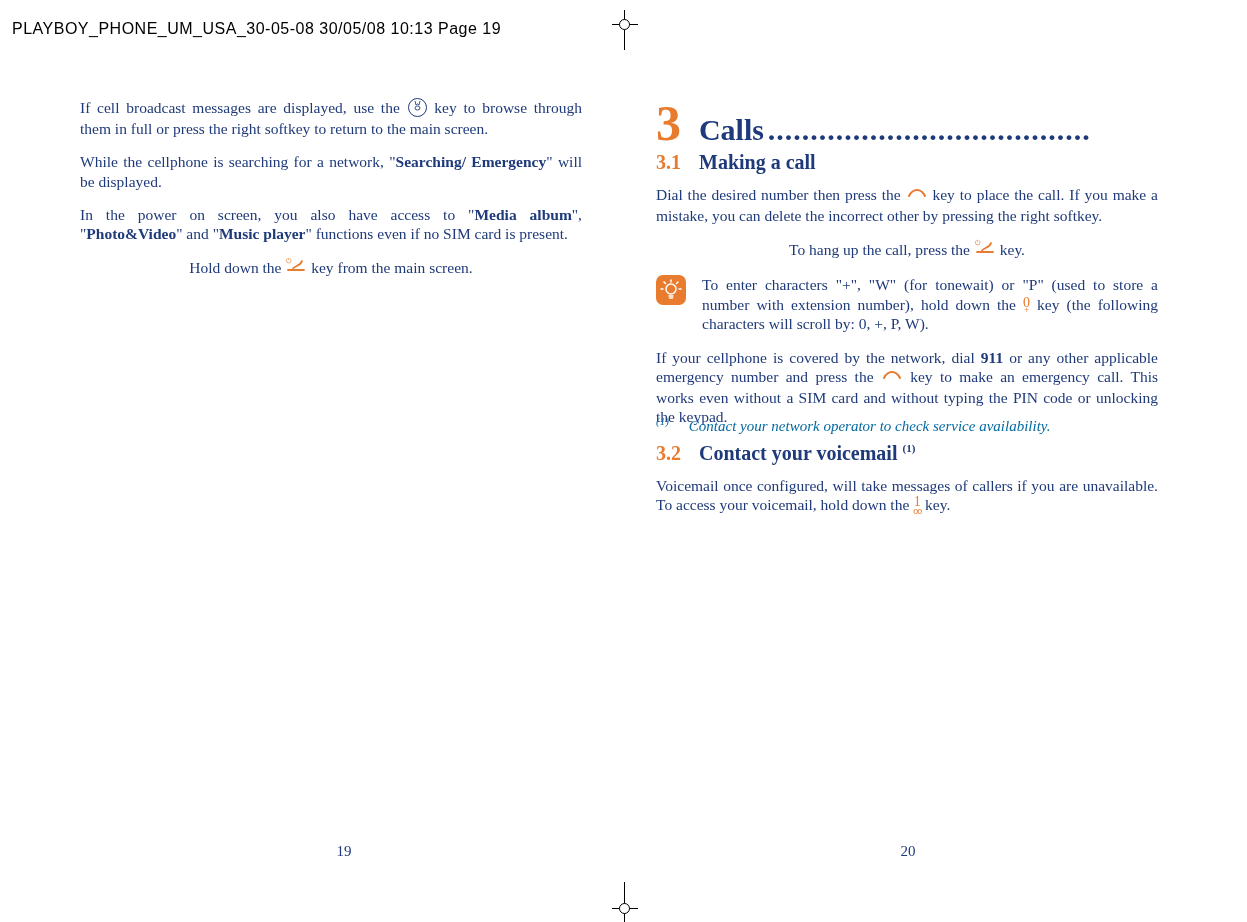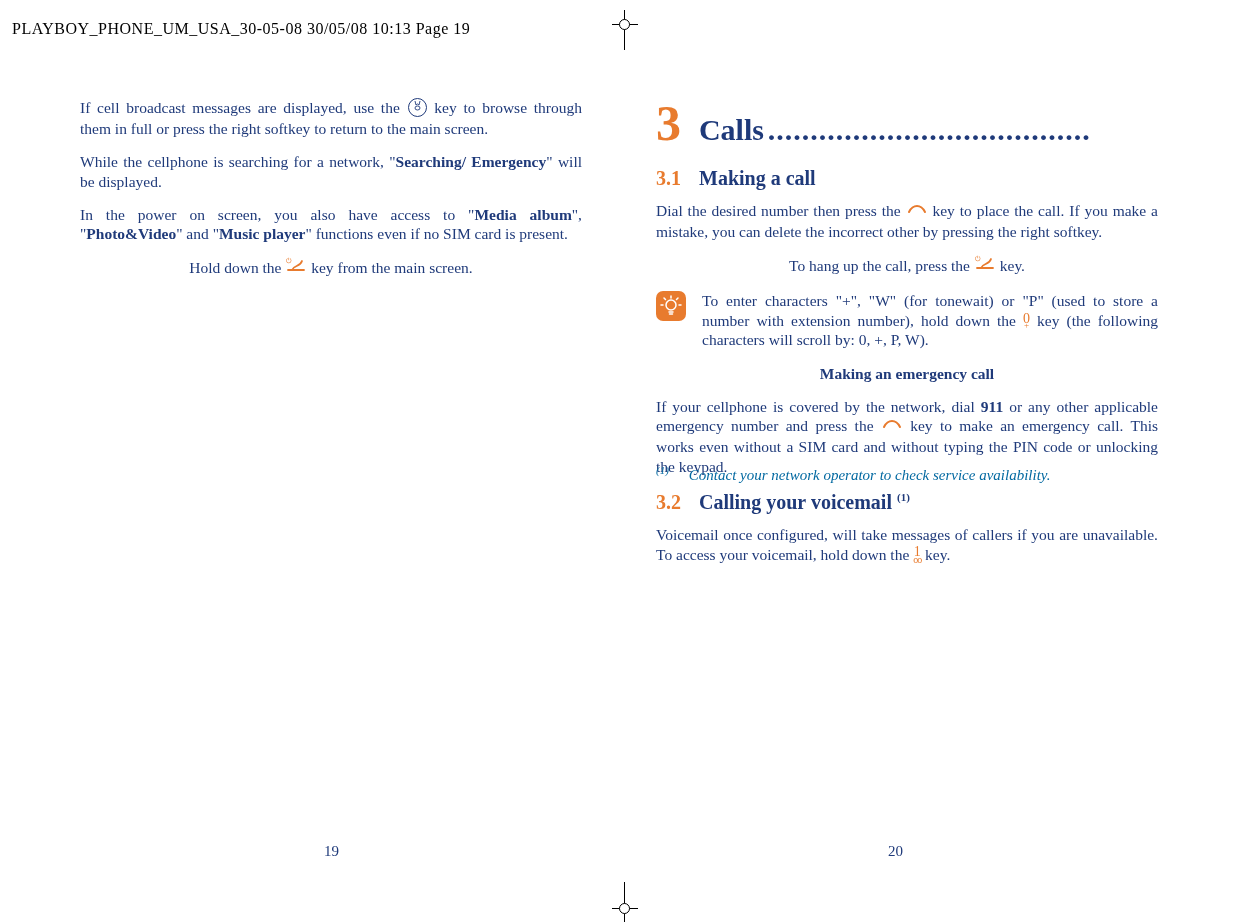--- a/index.html
+++ b/index.html
@@ -9,21 +9,21 @@
     font-family: Georgia, 'Times New Roman', serif;
     background: #fff;
     position: relative;
     color: #1f3a7a;
     overflow: hidden;
   }
   .header-line {
     position: absolute;
     top: 20px;
     left: 12px;
-    font-family: Liberation Serif, serif;
+    font-family: Liberation Sans, sans-serif;
     font-size: 16px;
     color: #000;
     letter-spacing: 0.5px;
   }
   .crop-top {
     position: absolute;
     top: 10px;
     left: 612px;
     width: 26px;
     height: 40px;
@@ -77,21 +77,21 @@
     margin-left: 14px;
   }
   .dots {
     display:inline-block;
     font-size: 30px;
     font-weight: bold;
     letter-spacing: 1px;
     color: #1f3a7a;
     vertical-align: baseline;
   }
-  .chapter-row { margin-bottom: 16px; white-space: nowrap; overflow:hidden; height:52px;}
+  .chapter-row { white-space: nowrap; overflow:hidden; height:52px;}
   .tip-row { display:flex; align-items:flex-start; margin-bottom:14px; }
   .tip-icon {
     flex: 0 0 30px;
     height: 30px;
     border-radius: 7px;
     background: #e87b2e;
     margin-right: 16px;
     position: relative;
   }
   .tip-icon svg { position:absolute; top:3px; left:3px; }
@@ -105,21 +105,21 @@
   }
   .inline-icon.circle {
     width:19px; height:19px; border:1px solid #1f3a7a; border-radius:50%;
     text-align:center; line-height:17px; font-size:11px; color:#1f3a7a;
   }
   .page-num {
     position: absolute;
     bottom: 62px;
     font-size: 15px;
     color: #1f3a7a;
-    text-align: left;
+    text-align: center;
     width: 40px;
   }
   .pn-left { left: 324px; }
   .pn-right { left: 888px; }
   .footnote {
     position: absolute;
     bottom: 94px;
     left: 0;
     font-size: 15px;
     color: #0369a1;
@@ -205,32 +205,31 @@
           <circle cx="12" cy="11" r="5" fill="none" stroke="#fff" stroke-width="1.5"></circle>
           <path d="M10 18 L14 18 M10.5 20 L13.5 20 M12 2 L12 4 M4 11 L2 11 M22 11 L20 11 M5 4 L6.5 5.5 M19 4 L17.5 5.5" stroke="#fff" stroke-width="1.5" stroke-linecap="round"></path>
         </svg>
     </div>
     <div class="tip-text">
       <span>To enter characters "+",  "W" (for tonewait) or "P" (used to store a number with extension number), hold down the </span>
       <span class="key0">0<span class="plus">+</span></span>
       <span> key (the following characters will scroll by: 0,  +,  P,  W).</span>
     </div>
   </div>
-  <p class="bold nojust">Making an emergency call</p>
   <p>
     <span>If your cellphone is covered by the network, dial </span><span class="bold">911</span><span> or any other applicable emergency number and press the </span>
     <span class="inline-icon">
       <svg width="20" height="14" viewBox="0 0 20 14">
           <path d="M2 10 C 6 2 14 2 18 10" stroke="#e87b2e" stroke-width="2" fill="none" stroke-linecap="round"></path>
         </svg>
     </span>
     <span> key to make an emergency call.  This works even without a SIM card and without typing the PIN code or unlocking the keypad.</span>
   </p>
   <div class="h-sec">
-    <span class="sec-num">3.2</span><span>Calling your voicemail </span><span class="sup1">(1)</span>
+    <span class="sec-num">3.2</span><span>Contact your voicemail </span><span class="sup1">(1)</span>
   </div>
   <p>
     <span>Voicemail once configured, will take messages of callers if you are unavailable.  To access your voicemail,  hold down the </span>
     <span class="key1">1<span class="oo">oo</span></span>
     <span> key.</span>
   </p>
 
   <div class="footnote">
     <sup>(1)</sup><span>Contact your network operator to check service availability.</span>
   </div>

